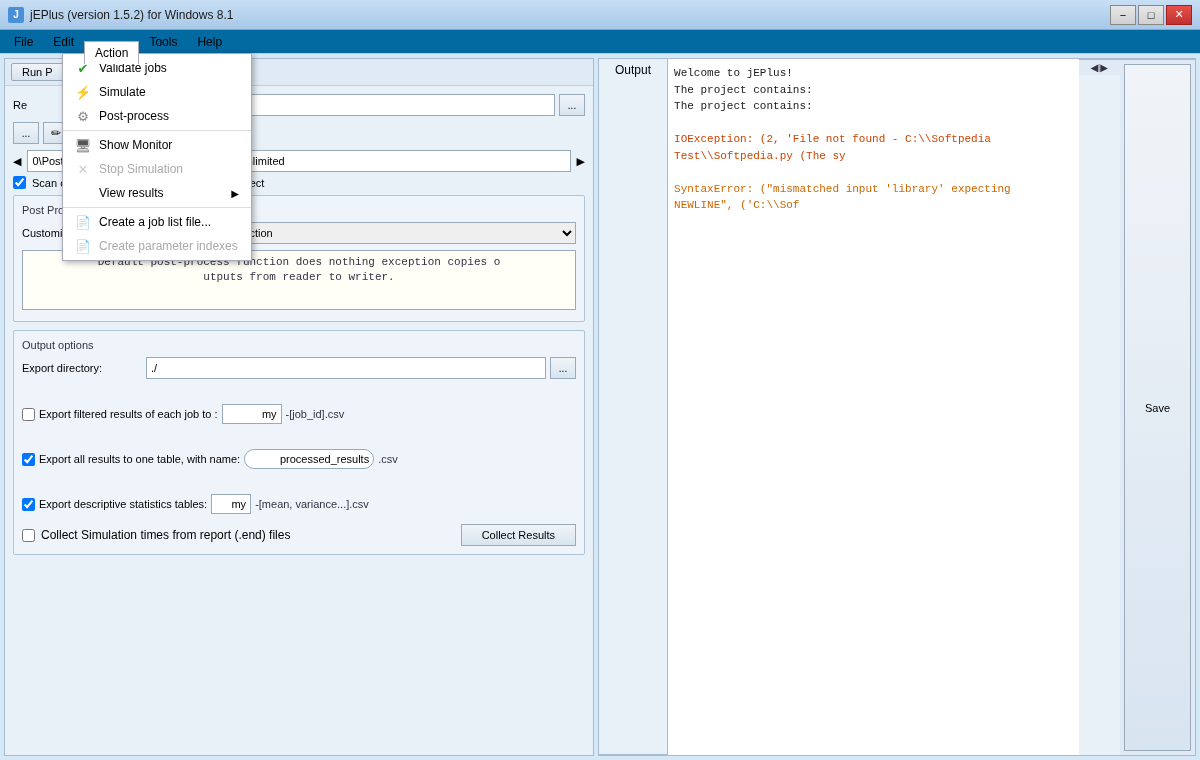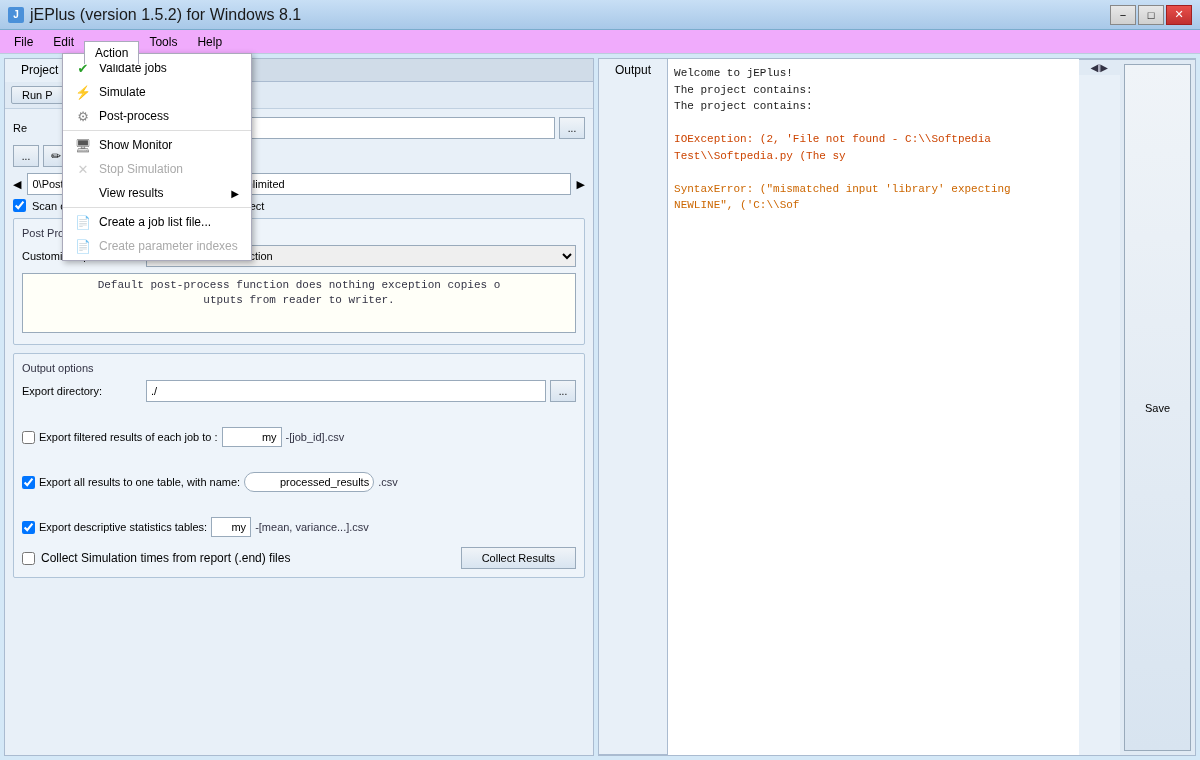--- a/index.html
+++ b/index.html
@@ -29,41 +29,41 @@
     }
     .title-bar-icon {
       width: 16px;
       height: 16px;
       background: #4a90d9;
       border-radius: 2px;
       display: flex; align-items: center; justify-content: center;
       color: white; font-size: 10px; font-weight: bold;
     }
     .title-text {
-      font-size: 16px;
+      font-size: 12px;
       color: #1a1a1a;
     }
     .title-bar-controls {
       display: flex;
       gap: 2px;
     }
     .title-btn {
       width: 26px;
       height: 20px;
       border: 1px solid #888;
       background: linear-gradient(to bottom, #e8e8e8, #d0d0d0);
       cursor: pointer;
       display: flex; align-items: center; justify-content: center;
       font-size: 11px;
     }
     .title-btn.close { background: linear-gradient(to bottom, #e8504a, #c03030); color: white; border-color: #a02020; }
 
     
     .menu-bar {
-      background: #f0abfc;
+      background: #0369a1;
       height: 24px;
       display: flex;
       align-items: center;
       border-bottom: 1px solid #bcd;
       padding: 0 4px;
       position: relative;
     }
     .menu-item {
       padding: 2px 10px;
       cursor: pointer;
@@ -465,23 +465,20 @@
     <div class="dropdown-item disabled">
       <span class="menu-icon" style="color:#ccc;">📄</span>
       <span>Create parameter indexes</span>
     </div>
   </div>
 </div>
 
 <div class="main-container">
 
   <div class="left-panel">
-    <div class="tab-bar">
-      <div class="tab active">Project</div>
-    </div>
 
     <div class="panel-toolbar">
       <button class="toolbar-btn">Run P</button>
     </div>
 
     <div class="panel-content">
 
       <div class="form-row">
         <span class="form-label">Re</span>
         <input class="form-input" type="text" value="32\output\" style="">

